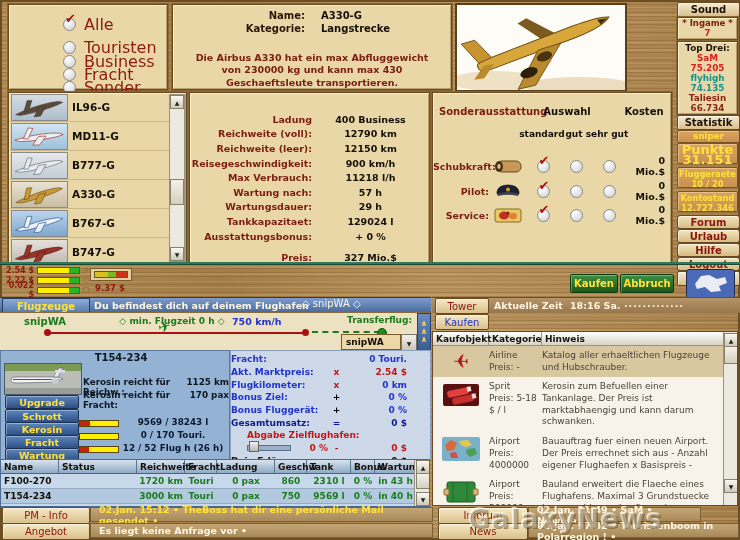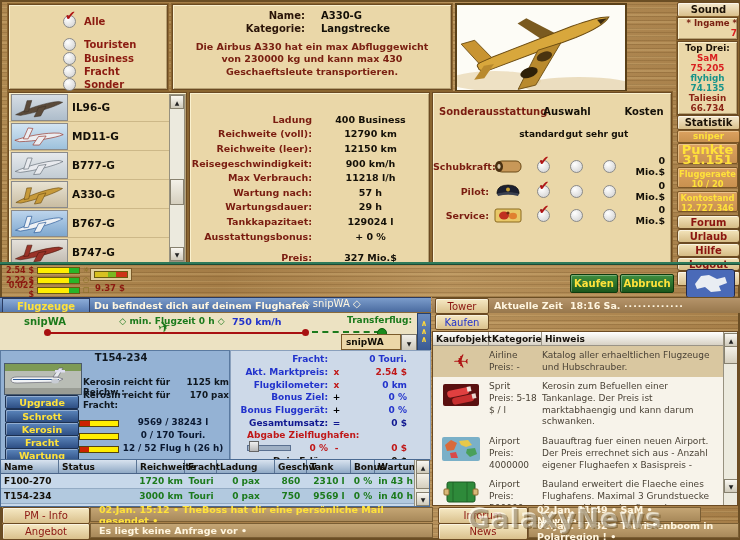--- a/index.html
+++ b/index.html
@@ -31,26 +31,26 @@
   .radio{display:inline-block;width:11px;height:11px;border-radius:50%;
     background:radial-gradient(circle at 35% 30%,#ffffff,#cdcdcd);border:1px solid #8a8a8a;position:relative}
   .check{position:absolute;left:1px;top:-6px;color:#b01414;font-size:13px;font-weight:bold;line-height:12px}
   
   .sbv{position:absolute;width:14px;background:#eceade;border:1px solid #97917f}
   .sb-btn{position:absolute;left:0;width:12px;height:12px;background:linear-gradient(#faf8f2,#cfcaba);
     border:1px solid #87816f;display:flex;align-items:center;justify-content:center;font-size:6px;color:#222;cursor:pointer}
   .sb-thumb{position:absolute;left:0;width:12px;background:linear-gradient(#f4f1e8,#d5cfbe);border:1px solid #87816f;cursor:pointer}
   
   .f-row{position:absolute;left:54px;display:flex;align-items:center;gap:8px}
-  .f-label{color:#8b1a10;font-weight:bold;font-size:10px}
+  .f-label{color:#8b1a10;font-weight:normal;font-size:16px}
   
   .ai-row{display:flex;margin-top:5px}
   .ai-l{width:132px;text-align:right;color:#2a1408;font-weight:bold;font-size:10px}
   .ai-v{margin-left:16px;color:#141008;font-weight:bold;font-size:10px}
-  .ai-desc{margin-top:7px;padding:0 16px;text-align:center;color:#7a2012;font-weight:bold;font-size:9.5px;line-height:1.3}
+  .ai-desc{margin-top:18px;padding:0 16px;text-align:center;color:#7a2012;font-weight:bold;font-size:9.5px;line-height:1.3}
   
   .ac-item{display:flex;align-items:center;height:28px;border-bottom:1px solid rgba(120,90,40,.25);cursor:pointer}
   .ac-thumb{width:55px;height:25px;margin:1px 4px 1px 2px;border:1px solid #8a8a8a;overflow:hidden}
   .ac-label{color:#141008;font-weight:bold;font-size:10.5px}
   .tsvg{width:100%;height:100%;display:block}
   .sky1{background:linear-gradient(#d6dde4,#aebdcb)} .sky2{background:linear-gradient(#d3e4f2,#9dc1dc)}
   .sky3{background:linear-gradient(#e6e9ec,#c2ccd4)} .sky4{background:linear-gradient(#e8e2d2,#c9bda2)}
   .sky5{background:linear-gradient(#bcd4ec,#7fa8cf)} .sky6{background:linear-gradient(#e4e0da,#bfb8ae)}
   
   .spec-row{display:flex;align-items:center;height:14.6px}
@@ -79,21 +79,21 @@
   .drop-b{width:14px;height:16px;background:linear-gradient(#f2f0ea,#c9c4b6);border:1px solid #7b766a;
     display:flex;align-items:center;justify-content:center;font-size:6px;color:#222;cursor:pointer}
   
   .t-info{position:absolute;display:flex;width:146px;left:82px}
   .t-il{flex:1;color:#10181f;font-weight:bold;font-size:8.8px}
   .t-iv{color:#10181f;font-weight:bold;font-size:8.8px;text-align:right}
   .gbar{position:absolute;left:78px;width:38px;height:5px;border:1px solid #55440e}
   .gtxt{position:absolute;left:118px;width:108px;text-align:center;color:#0a1830;font-weight:bold;font-size:8.8px}
   
   .c-row{display:flex;align-items:center;height:12.7px;font-size:9px;font-weight:bold}
-  .c-l{width:97px;text-align:right;color:#2233cc}
+  .c-l{width:97px;color:#2233cc}
   .c-op{width:17px;text-align:center}
   .c-v{width:62px;text-align:right;color:#2233cc}
   .op-red{color:#c01818}.v-red{color:#c01818}.navy{color:#101890}.blk{color:#141008}
   
   .ft-grid{display:grid;grid-template-columns:58px 78px 48px 32px 58px 32px 44px 24px 41px}
   .ft-h{background:linear-gradient(#d8e3ef,#90a9c5);height:13px;align-items:center;border-bottom:1px solid #4a6488}
   .ft-h span{font-size:9px;font-weight:bold;color:#141008;padding-left:3px;border-right:1px solid #5a7494;height:13px;display:flex;align-items:center}
   .ft-row{height:14px;align-items:center;cursor:pointer}
   .ft-row span{font-size:9px;font-weight:bold;color:#1c7a1c;text-align:center}
   .ft-row span:first-child{color:#141008;text-align:left;padding-left:3px}
@@ -182,21 +182,21 @@
         <polygon points="24,40 10,50 20,52 34,42" fill="#b98a2e"></polygon>
         <polygon points="80,44 48,74 66,76 104,45" fill="#b98a2e" stroke="#6a4a10" stroke-width="0.8"></polygon>
         <ellipse cx="64" cy="62" rx="9" ry="5" fill="#2e2008"></ellipse>
         <ellipse cx="84" cy="52" rx="8" ry="4.5" fill="#4a3410"></ellipse>
       </g>
     </svg>
   </div>
 
   <div class="abs" style="left:677px;top:2px;width:61px;height:270px">
     <div class="side-el hdr" style="top:0;height:13px">Sound</div>
-    <div class="side-el panel" style="position:absolute;top:15px;height:21px;left:0;width:59px;text-align:right">
+    <div class="side-el panel" style="position:absolute;top:15px;height:21px;left:0;width:59px;text-align:center">
       <div style="color:#7a2012;font-weight:bold;font-size:8.5px">* Ingame *</div>
       <div style="color:#d92020;font-weight:bold;font-size:9px">7</div>
     </div>
     <div class="side-el panel" style="position:absolute;top:39px;height:72px;left:0;width:59px;text-align:center;line-height:10px">
       <div style="color:#1c1206;font-weight:bold;font-size:8.8px;margin-top:1px">Top Drei:</div>
       <div class="td-red" style="font-weight:bold;font-size:8.8px">SaM</div>
       <div class="td-red" style="font-weight:bold;font-size:8.8px">75.205</div>
       <div class="td-teal" style="font-weight:bold;font-size:8.8px">flyhigh</div>
       <div class="td-teal" style="font-weight:bold;font-size:8.8px">74.135</div>
       <div class="td-mar" style="font-weight:bold;font-size:8.8px">Taliesin</div>

